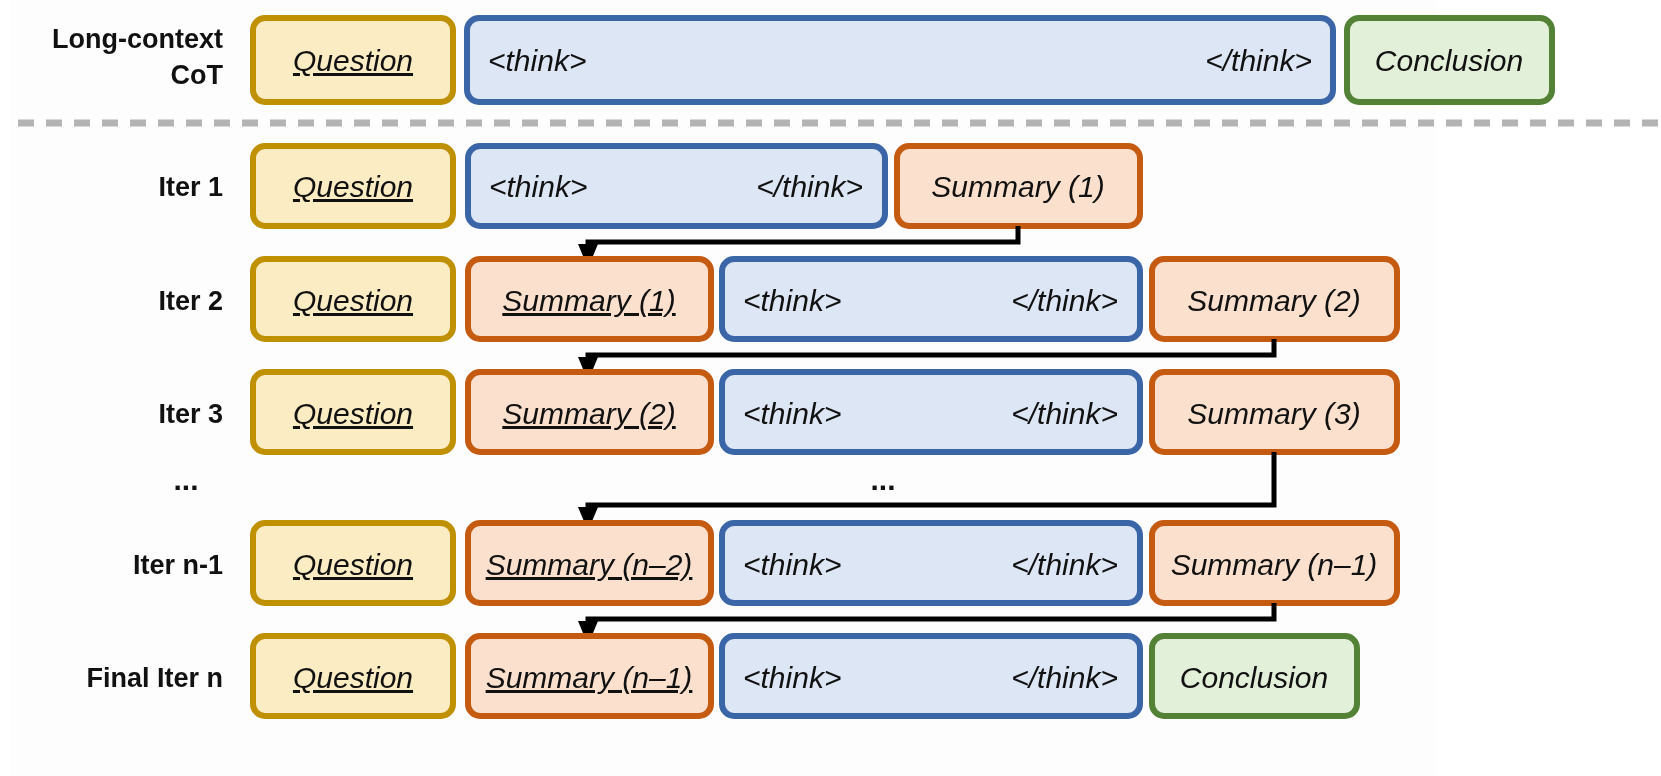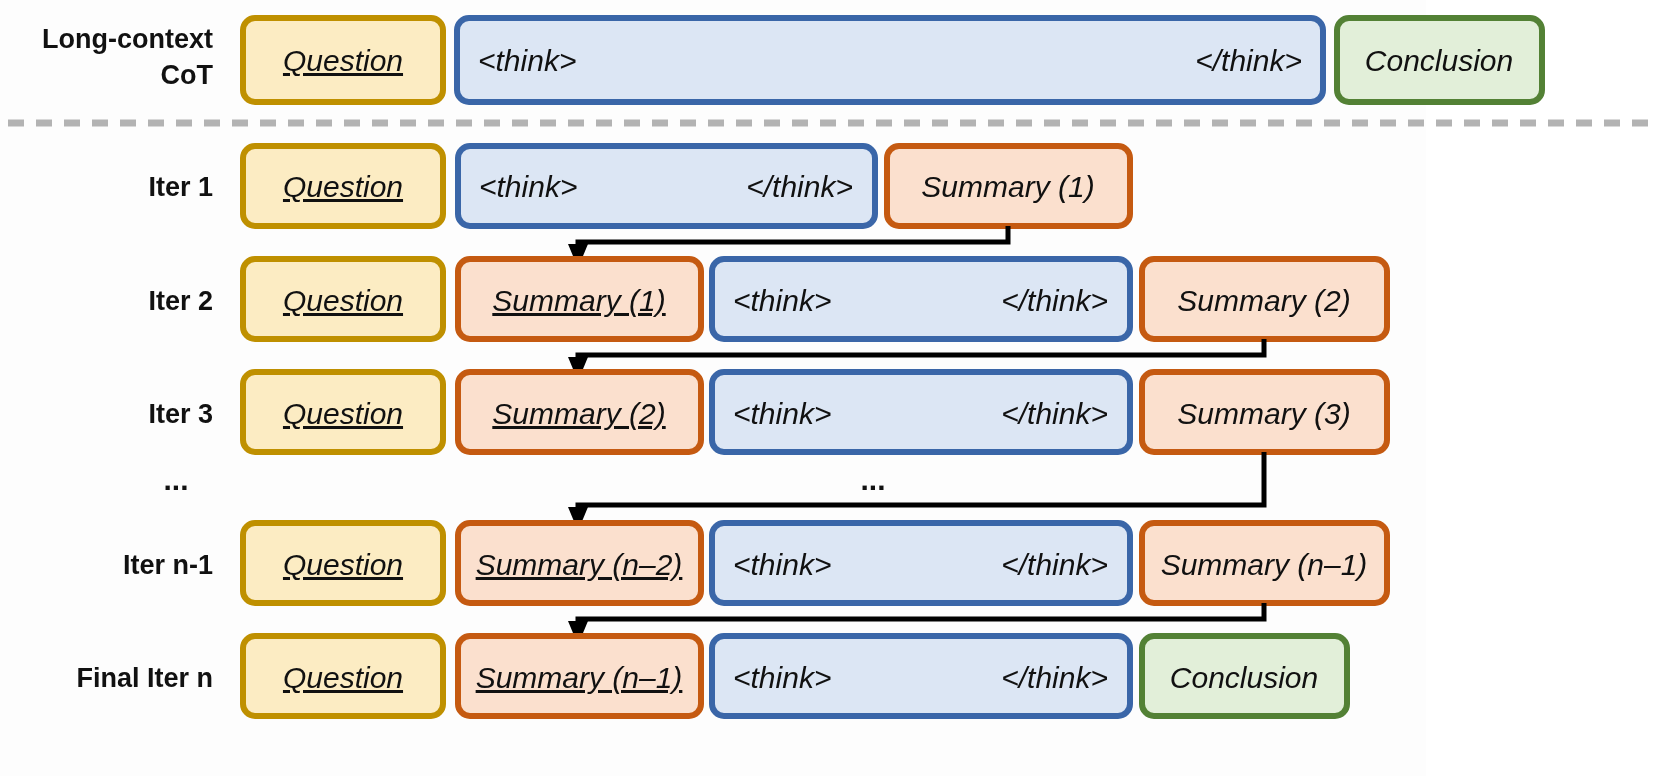--- a/index.html
+++ b/index.html
@@ -1,17 +1,17 @@
 <!DOCTYPE html>
 <html><head>
 <meta charset="utf-8">
 <style>
   html,body{margin:0;padding:0;background:#fff;}
   body{width:1661px;height:776px;overflow:hidden;font-family:"Liberation Sans",sans-serif;}
-  #stage{position:relative;width:1426px;height:776px;background:#fdfdfd;}
+  #stage{position:relative;width:1426px;height:776px;background:#fdfdfd;margin-left:10px;}
   svg#diagram{position:absolute;left:0;top:0;width:1661px;height:776px;}
   .row-label{font-weight:bold;font-size:27px;fill:#111;font-family:"Liberation Sans",sans-serif;text-anchor:end;}
   .box-text{font-size:30px;font-style:italic;fill:#111;font-family:"Liberation Sans",sans-serif;}
   .box-text.center{text-anchor:middle;}
   .box-text.left{text-anchor:start;}
   .box-text.right{text-anchor:end;}
   .ul{text-decoration:underline;}
   .ell{font-size:30px;font-weight:bold;fill:#111;text-anchor:middle;font-family:"Liberation Sans",sans-serif;}
   .divider{stroke:#b3b3b3;stroke-width:7;stroke-dasharray:16 12;}
   .conn{stroke:#000;stroke-width:5;fill:none;stroke-linejoin:miter;}

